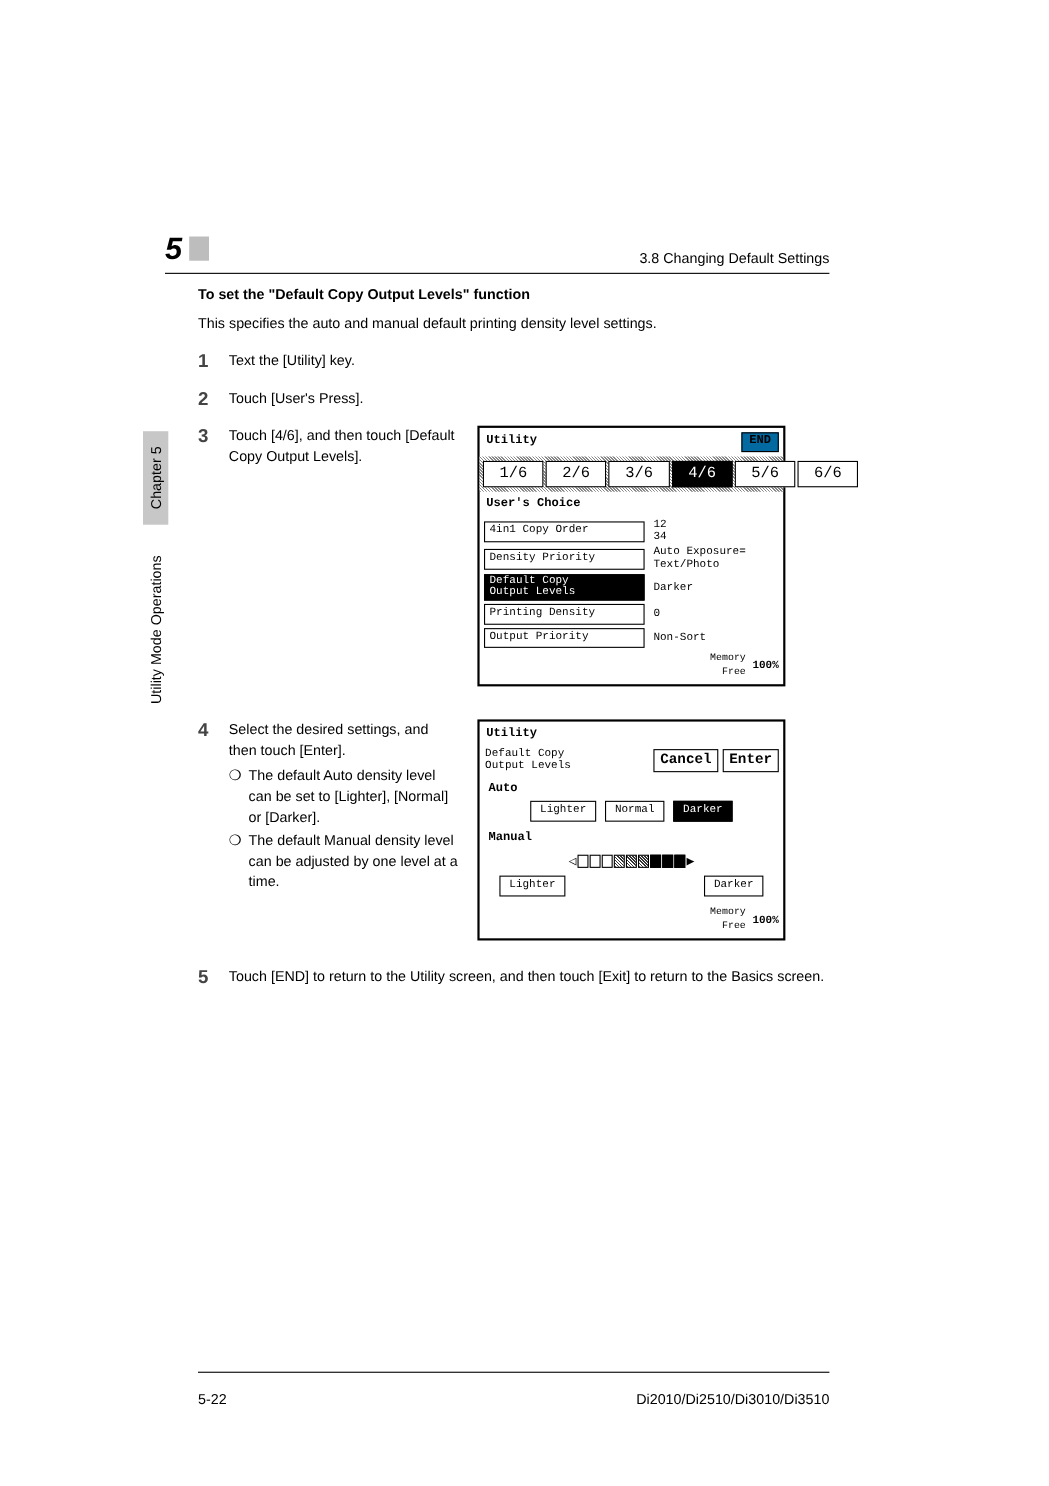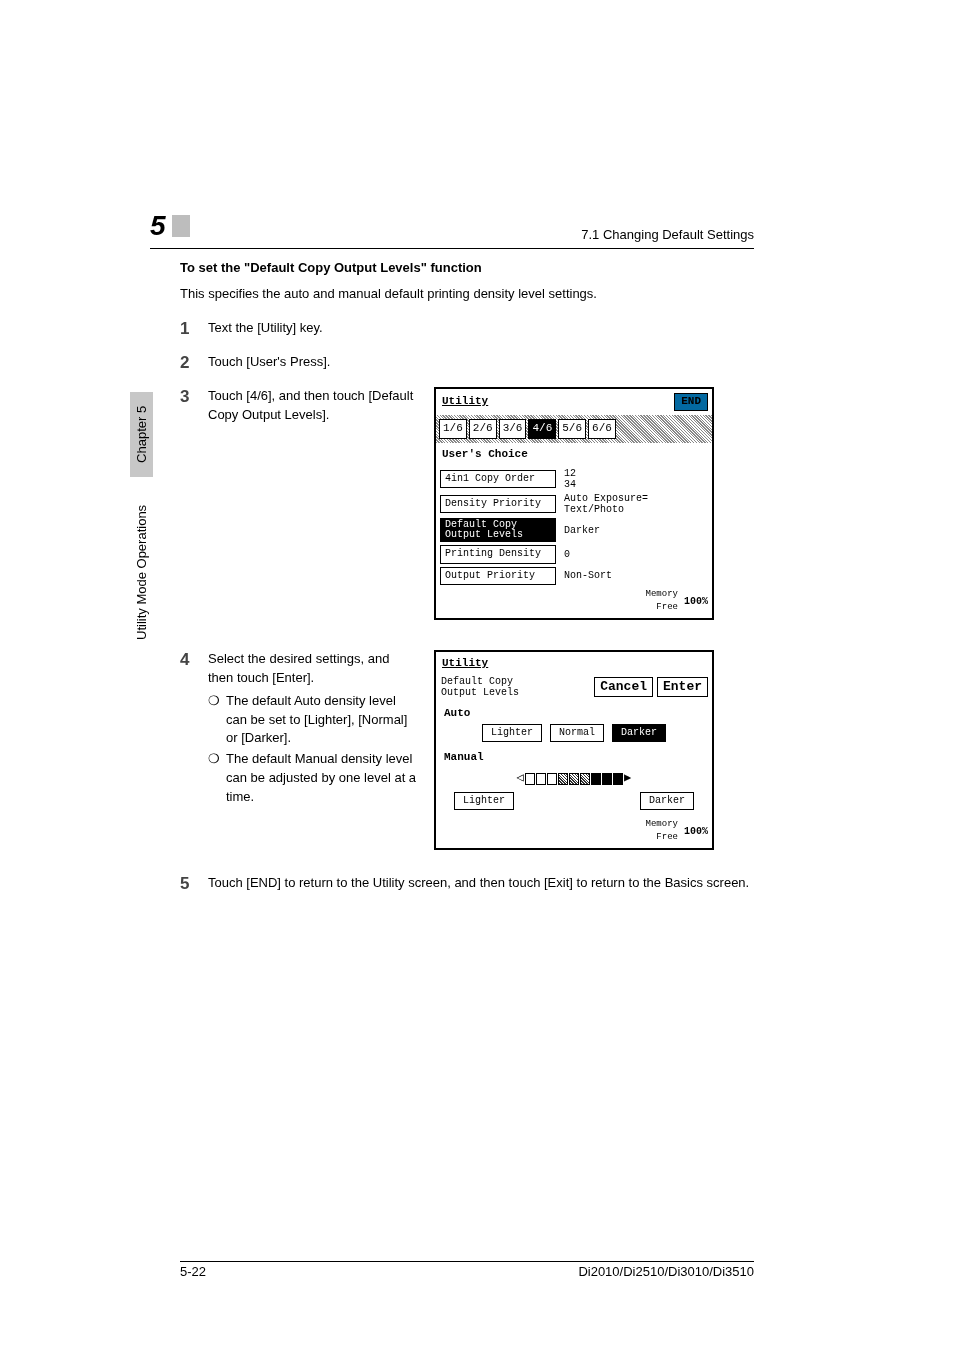--- a/index.html
+++ b/index.html
@@ -17,29 +17,29 @@
   ol.steps > li { display: flex; margin-bottom: 14px; }
   .step-num { font-size: 17px; font-weight: bold; width: 28px; flex-shrink: 0; color: #444; }
   .step-body { font-size: 13px; line-height: 1.45; flex: 1; }
   .step-with-figure { display: flex; gap: 16px; align-items: flex-start; }
   .step-text-col { flex: 0 0 210px; }
   .sub-bullets { list-style: none; padding-left: 0; margin-top: 4px; }
   .sub-bullets li { display: flex; font-size: 13px; line-height: 1.45; margin-bottom: 2px; }
   .sub-bullets li .bullet-mark { width: 18px; flex-shrink: 0; }
   .figure { border: 2px solid #000; font-family: "Courier New", monospace; font-size: 11px; background: #fff; width: 280px; flex-shrink: 0; }
   .fig-hdr { display: flex; align-items: center; justify-content: space-between; padding: 4px 4px 0 6px; }
-  .fig-hdr-title { font-weight: bold; text-decoration: underline; }
+  .fig-hdr-title { font-weight: bold; }
   .end-btn { border: 1.5px solid #000; padding: 0 6px; font-size: 11px; font-weight: bold; background: #0369a1; }
   .tab-stripe { display: flex; background: repeating-linear-gradient(45deg,#888,#888 1px,#fff 1px,#fff 2px); padding: 4px 2px; margin: 4px 0 2px 0; gap: 0; }
-  .tabbtn { background: #fff; border: 1px solid #000; font-size: 11px; padding: 1px 3px; margin: 0 1px; }
+  .tabbtn { background: #fff; border: 1px solid #000; font-size: 14px; padding: 1px 14px; margin: 0 1px; }
   .tabbtn.sel { background: #000; color: #fff; }
   .fig-section-label { font-weight: bold; padding: 2px 6px; font-size: 11px; }
   .fig-list { padding: 0 4px; }
   .fig-row { display: flex; align-items: center; gap: 8px; margin: 3px 0; }
-  .fig-row .fbtn { border: 1.5px solid #000; padding: 1px 4px; font-size: 10px; width: 116px; white-space: nowrap; overflow: hidden; background: #fff; }
+  .fig-row .fbtn { border: 1.5px solid #000; padding: 1px 4px; font-size: 10px; width: 146px; white-space: nowrap; overflow: hidden; background: #fff; }
   .fig-row .fbtn.dark { background: #000; color: #fff; }
   .fig-row .fval { font-size: 10px; line-height: 1.1; }
   .fig-row .fval.twoline { display: flex; flex-direction: column; }
   .mem-row { text-align: right; padding: 0 4px 4px 0; font-size: 10px; }
   .mem-row .small { font-size: 9px; }
   .mem-row .bold { font-weight: bold; }
   .fig2-msg { background: #000; color: #fff; font-size: 10px; padding: 2px 6px; line-height: 1.25; }
   .fig2-toprow { display: flex; align-items: center; justify-content: space-between; padding: 3px 4px; gap: 4px; }
   .fig2-toprow .tlabel { font-size: 10px; border: 1px solid transparent; line-height:1.1; }
   .fig2-toprow .btns { display: flex; gap: 4px; }
@@ -52,33 +52,33 @@
   .slider-row { display: flex; align-items: center; justify-content: center; gap: 1px; margin: 4px 0; }
   .slider-row .tri { font-size: 12px; }
   .slider-row .cell { width: 10px; height: 12px; border: 1px solid #000; }
   .slider-row .cell.filled { background: #000; }
   .slider-row .cell.mid { background: repeating-linear-gradient(45deg,#333,#333 1px,#fff 1px,#fff 2px); }
   .manual-end { display: flex; justify-content: space-between; padding: 0 10px 4px 10px; }
   .manual-end .gbtn { border: 1.5px solid #000; padding: 1px 8px; font-size: 10px; background: #fff; }
   .sidebar-text { position: absolute; left: 130px; top: 640px; transform: rotate(-90deg); transform-origin: left top; font-size: 13px; white-space: nowrap; display: flex; gap: 28px; align-items: center; }
   .sidebar-text .lbl { }
   .sidebar-text .chtab { background: #c7c7c7; padding: 4px 14px; }
-  .footer { position: absolute; bottom: 72px; left: 180px; right: 200px; border-top: 1px solid #000; display: flex; justify-content: space-between; font-size: 13px; padding-top: 2px; }
+  .footer { position: absolute; bottom: 72px; left: 180px; right: 200px; border-top: 1px solid #000; display: flex; justify-content: space-between; font-size: 13px; padding-top: 16px; }
 </style>
 </head>
 <body>
 
 <div class="page">
 
   <div class="header-row">
     <div class="chapnum-box">
       <span class="chapnum">5</span>
       <span class="chapbar"></span>
     </div>
-    <span class="header-title">7.1 Changing Default Settings</span>
+    <span class="header-title">3.8 Changing Default Settings</span>
   </div>
 
   <div class="sidebar-text">
     <span class="lbl">Utility Mode Operations</span>
     <span class="chtab">Chapter 5</span>
   </div>
 
   <div class="content">
     <div class="heading">To set the "Default Copy Output Levels" function</div>
     <div class="para">This specifies the auto and manual default printing density level settings.</div>

